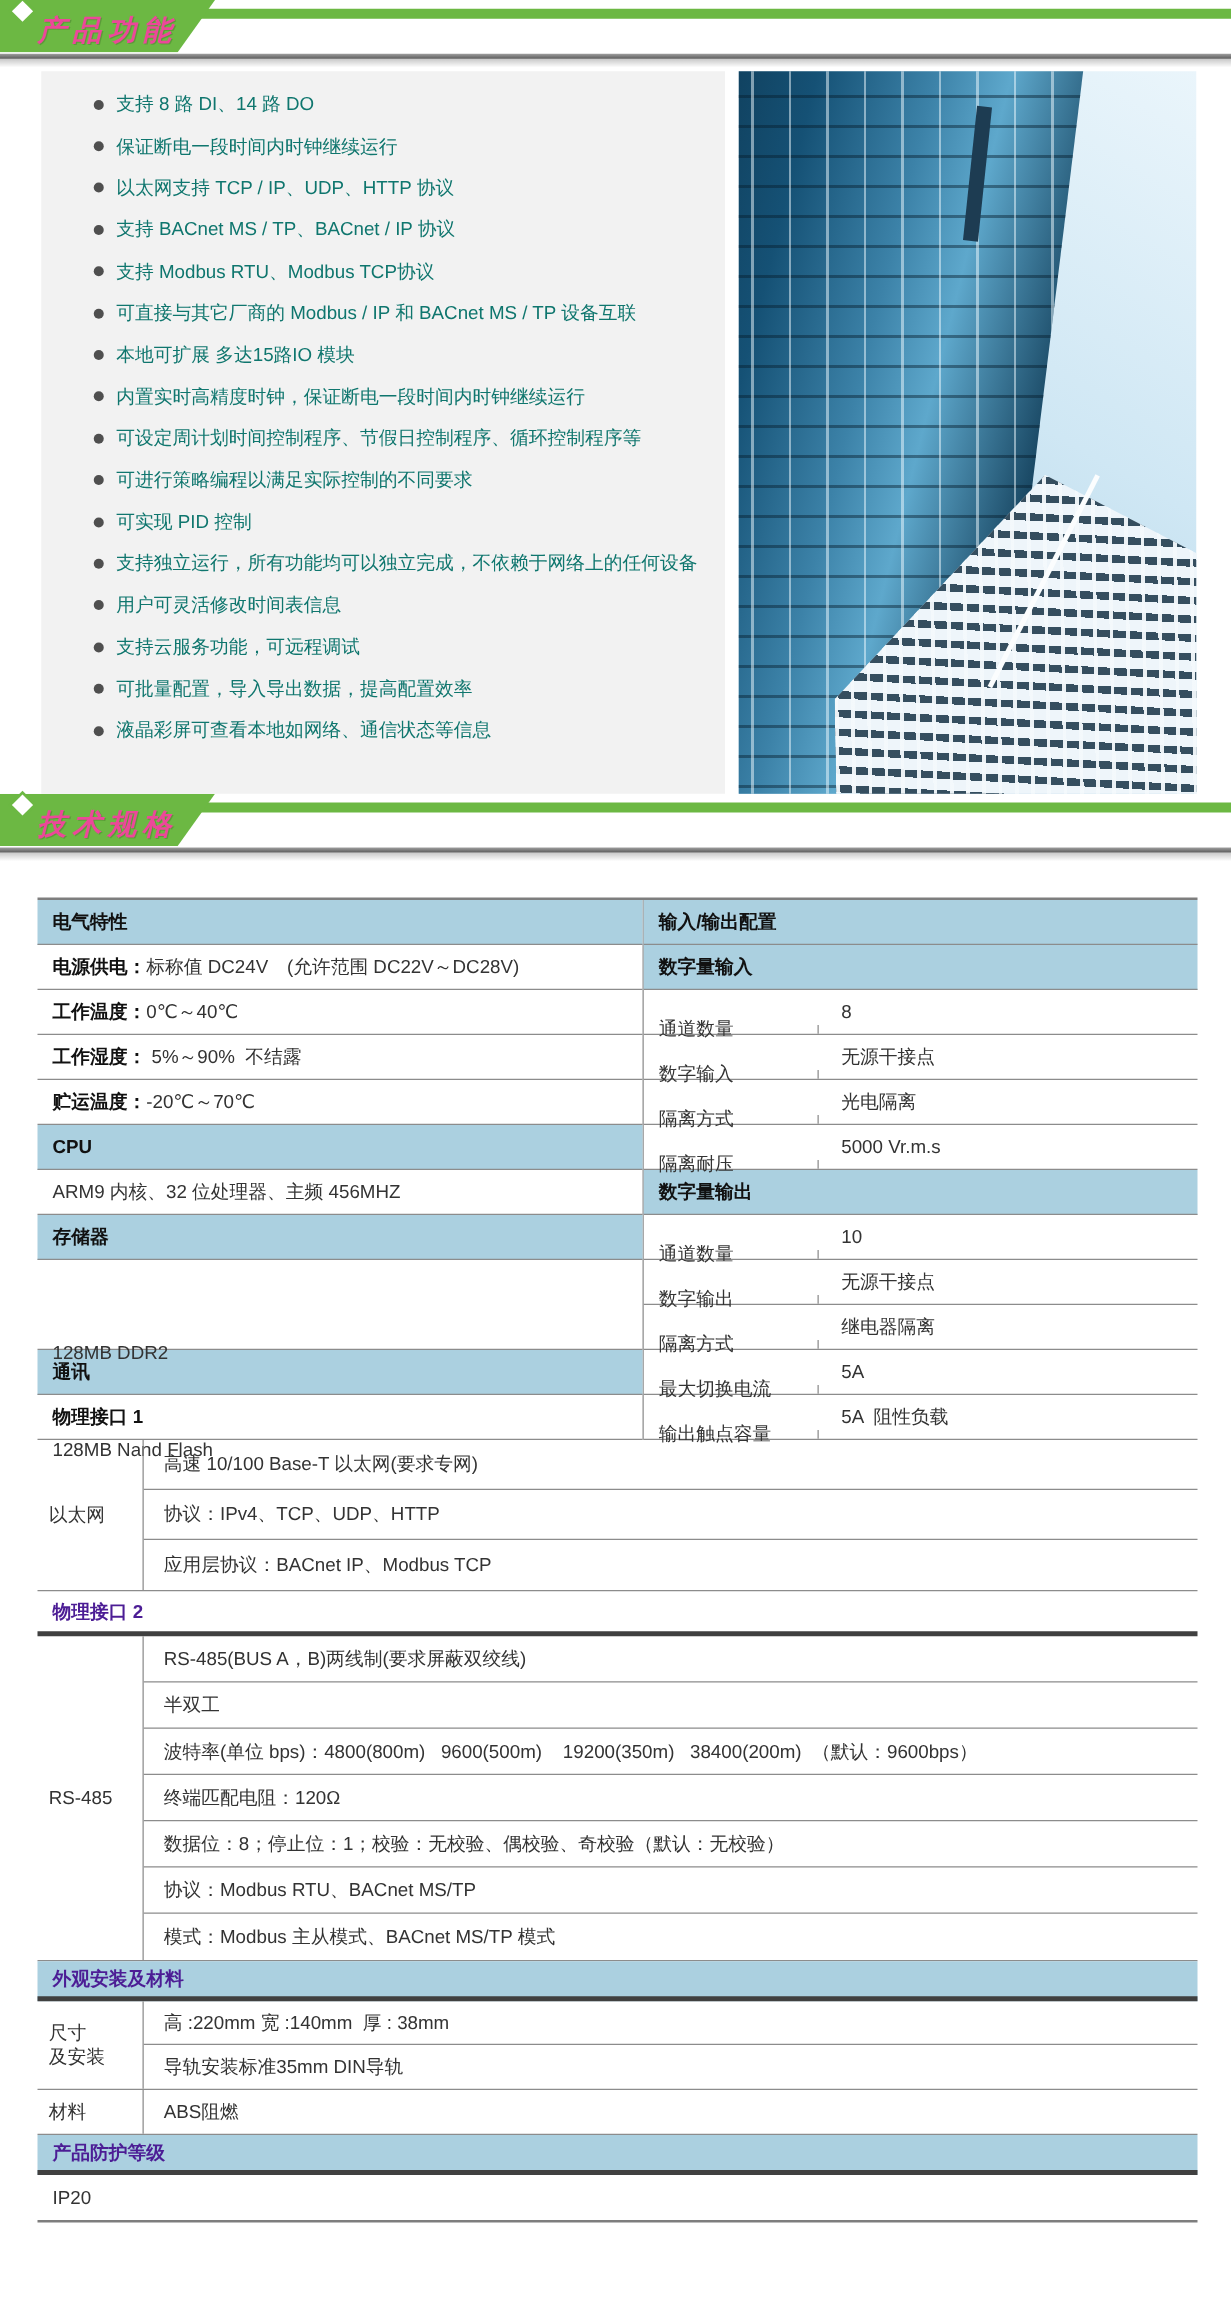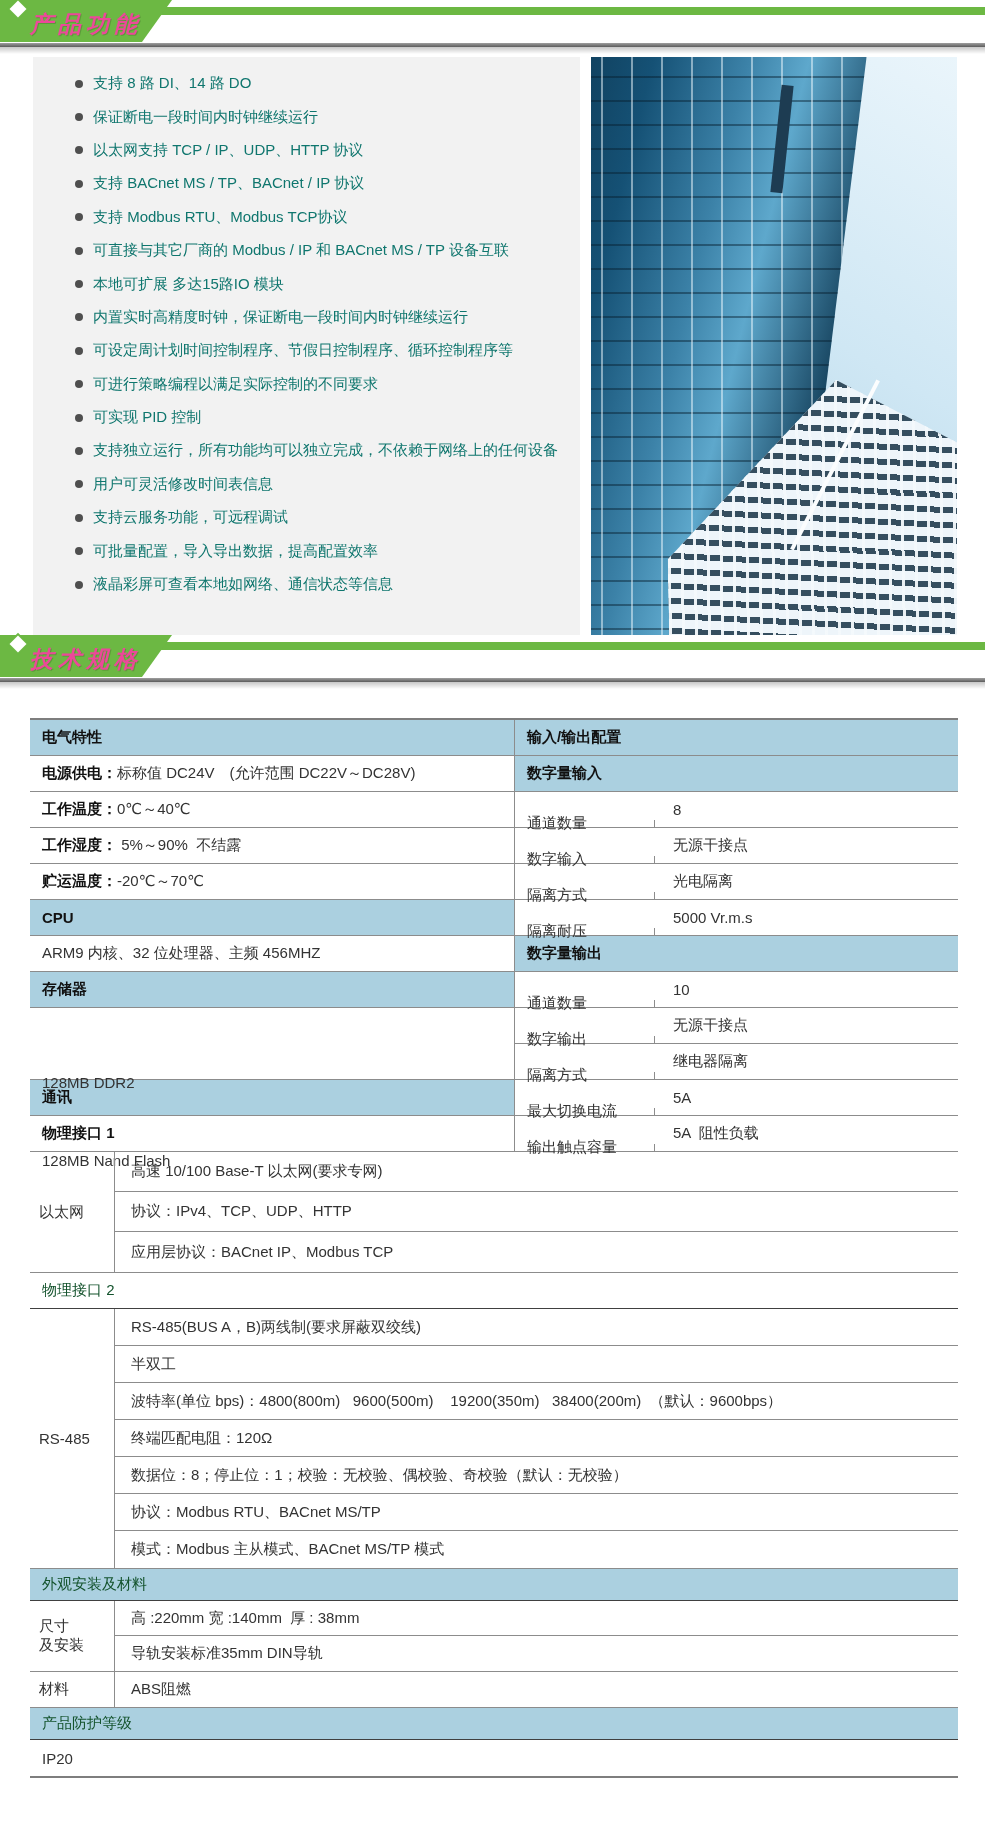--- a/index.html
+++ b/index.html
@@ -64,21 +64,21 @@
   .pair .pk{width:140px;align-self:stretch;display:flex;align-items:center;border-right:1px solid #8c8c8c;padding-left:12px;margin-top:28px;}
   .pair .pv{flex:1;padding-left:18px;}
   .sec{display:flex;border-bottom:1px solid #8c8c8c;}
   .sec-label{width:85px;border-right:1px solid #8c8c8c;display:flex;flex-direction:column;justify-content:center;
     padding-left:9px;white-space:nowrap;}
   .sec-rows{flex:1;}
   .sec-row{height:40px;display:flex;align-items:center;padding-left:16px;border-bottom:1px solid #8c8c8c;white-space:pre-wrap;}
   .sec-rows .sec-row:last-child{border-bottom:none;}
   .rs .sec-row{height:37px;}
   .mount .sec-row{height:35px;}
-  .hdr{height:36px;display:flex;align-items:center;padding-left:12px;border-bottom:1px solid #404040;font-weight:normal;color:#14532d;white-space:pre;}
+  .hdr{height:36px;display:flex;align-items:center;padding-left:12px;border-bottom:4px solid #404040;font-weight:bold;color:#4c1d95;white-space:pre;}
   .hdr.blue{height:32px;}
   .last-row{height:38px;display:flex;align-items:center;padding-left:12px;border-bottom:2px solid #7e7e7e;}
 </style>
 </head>
 <body>
 
 <div class="banner">
   <div class="banner-strip"></div>
   <div class="banner-label"></div>
   <div class="diamond"></div>

